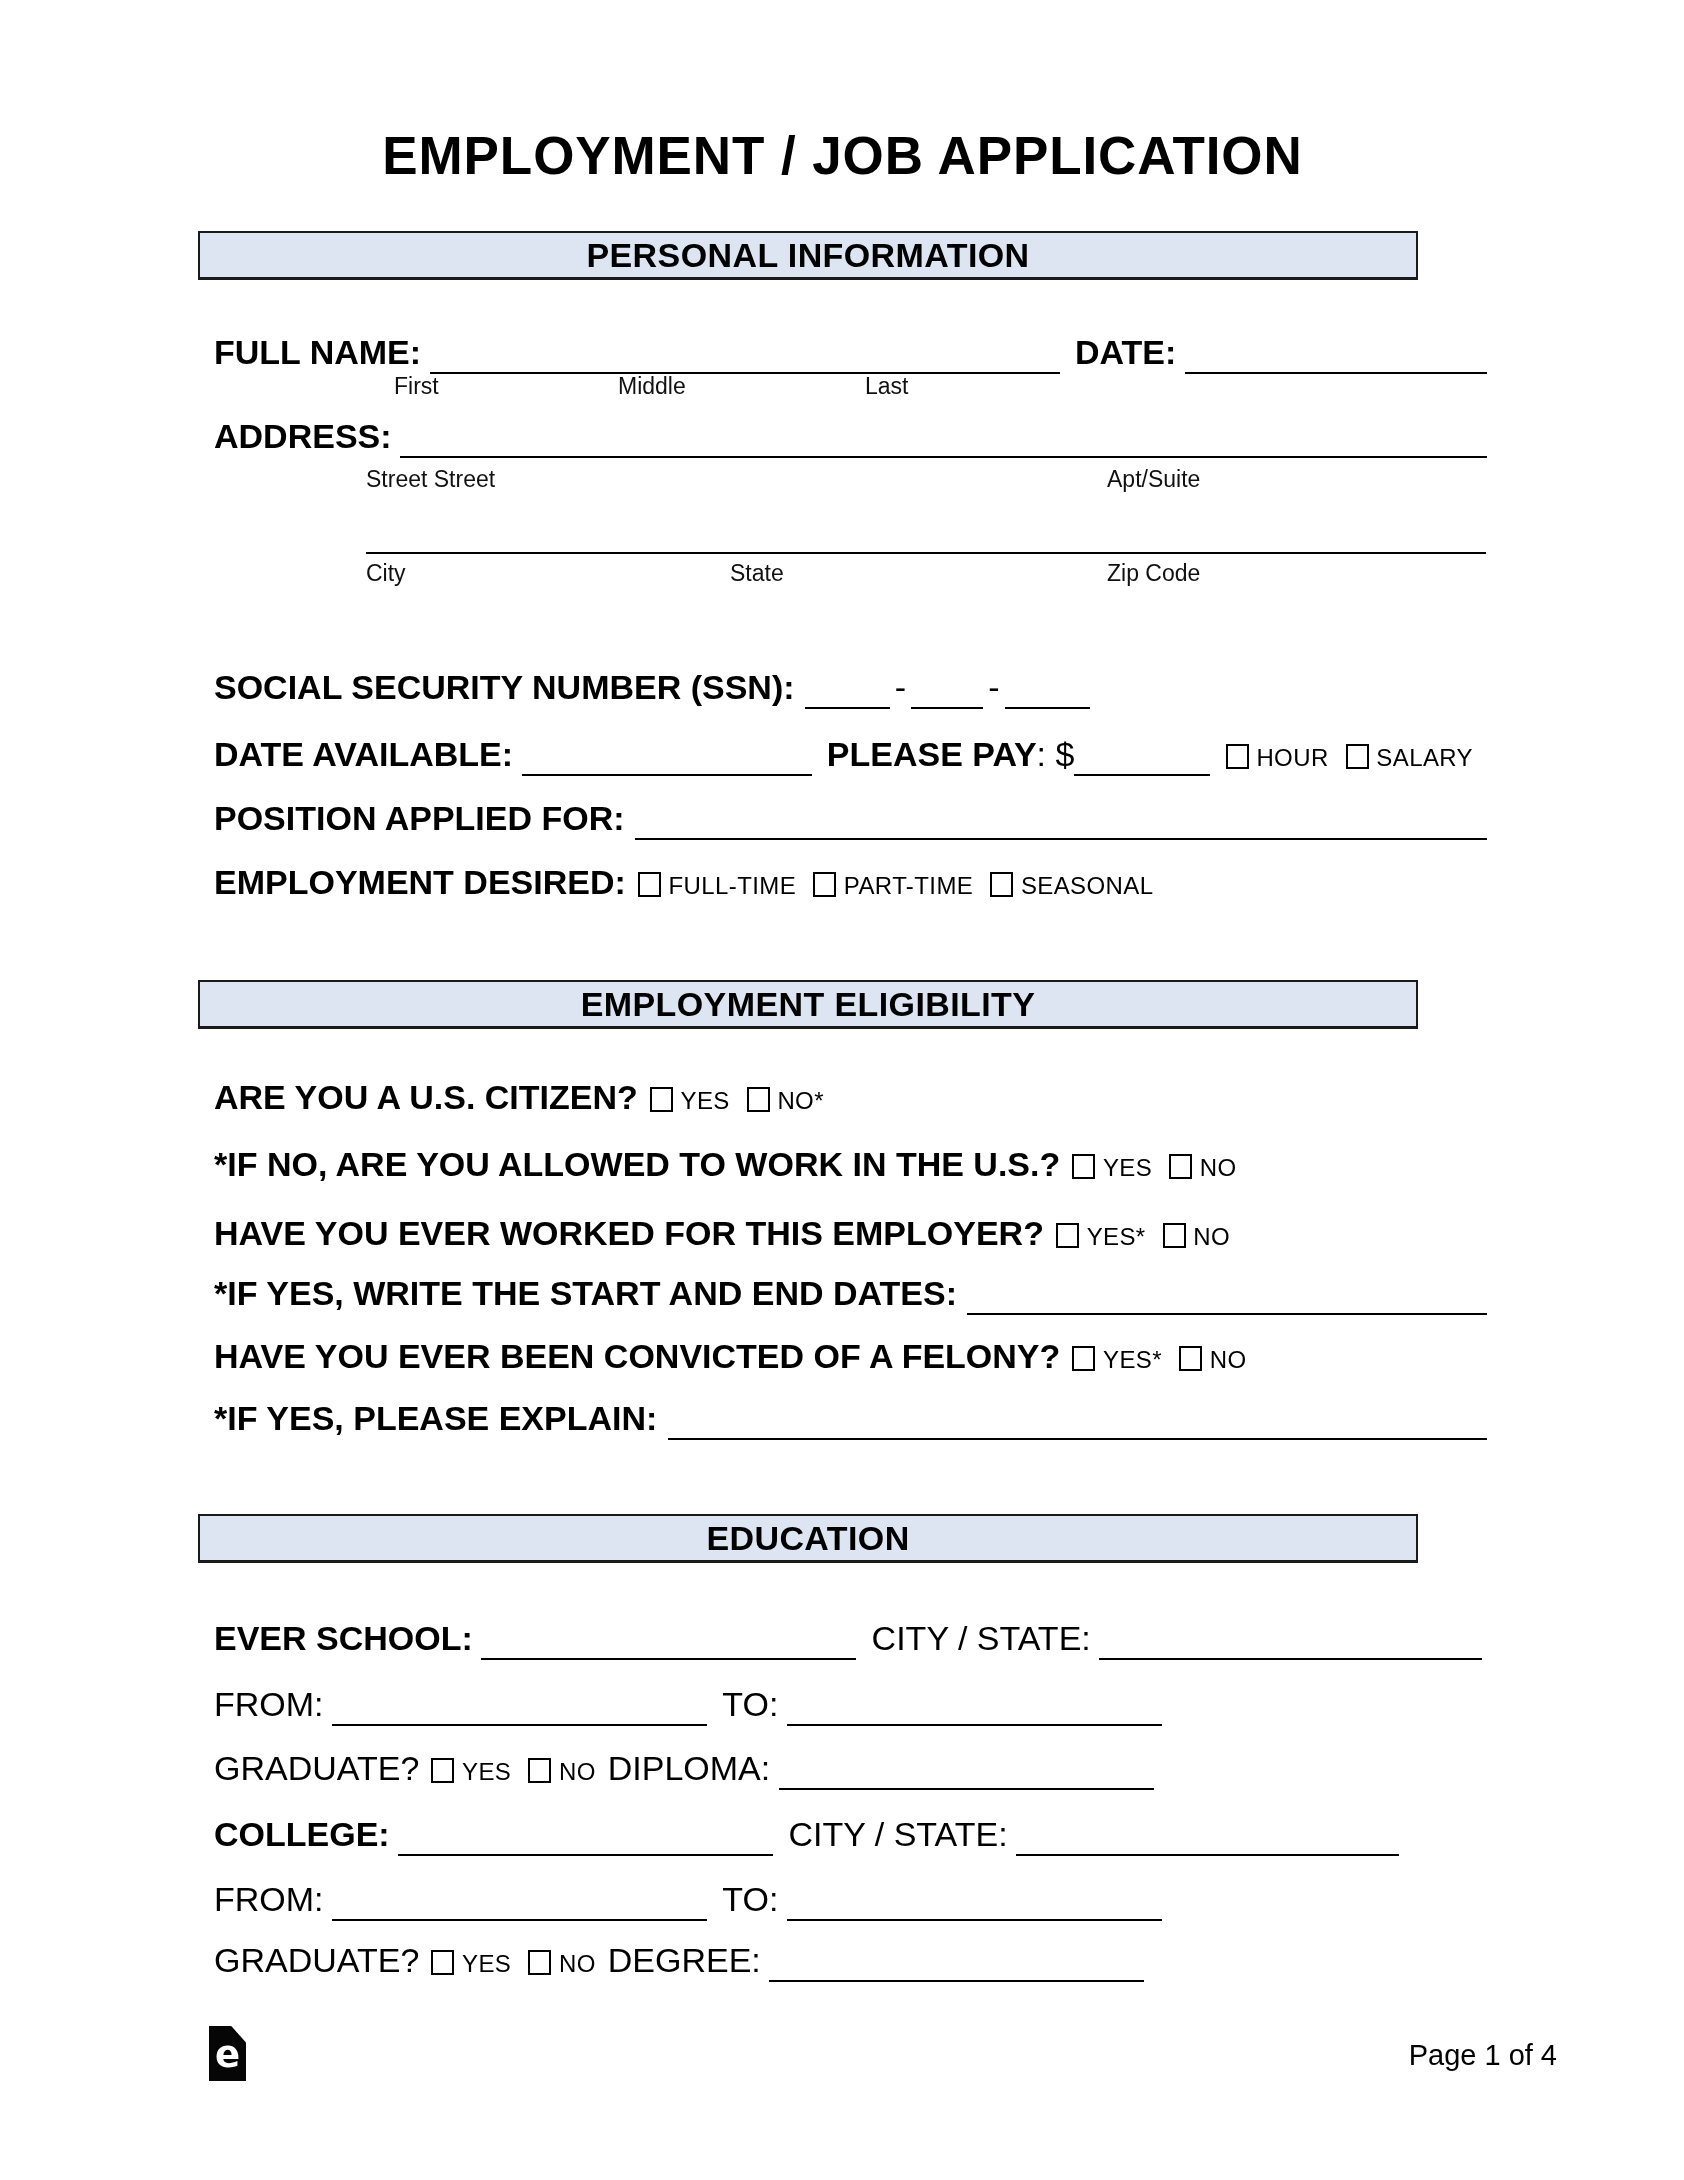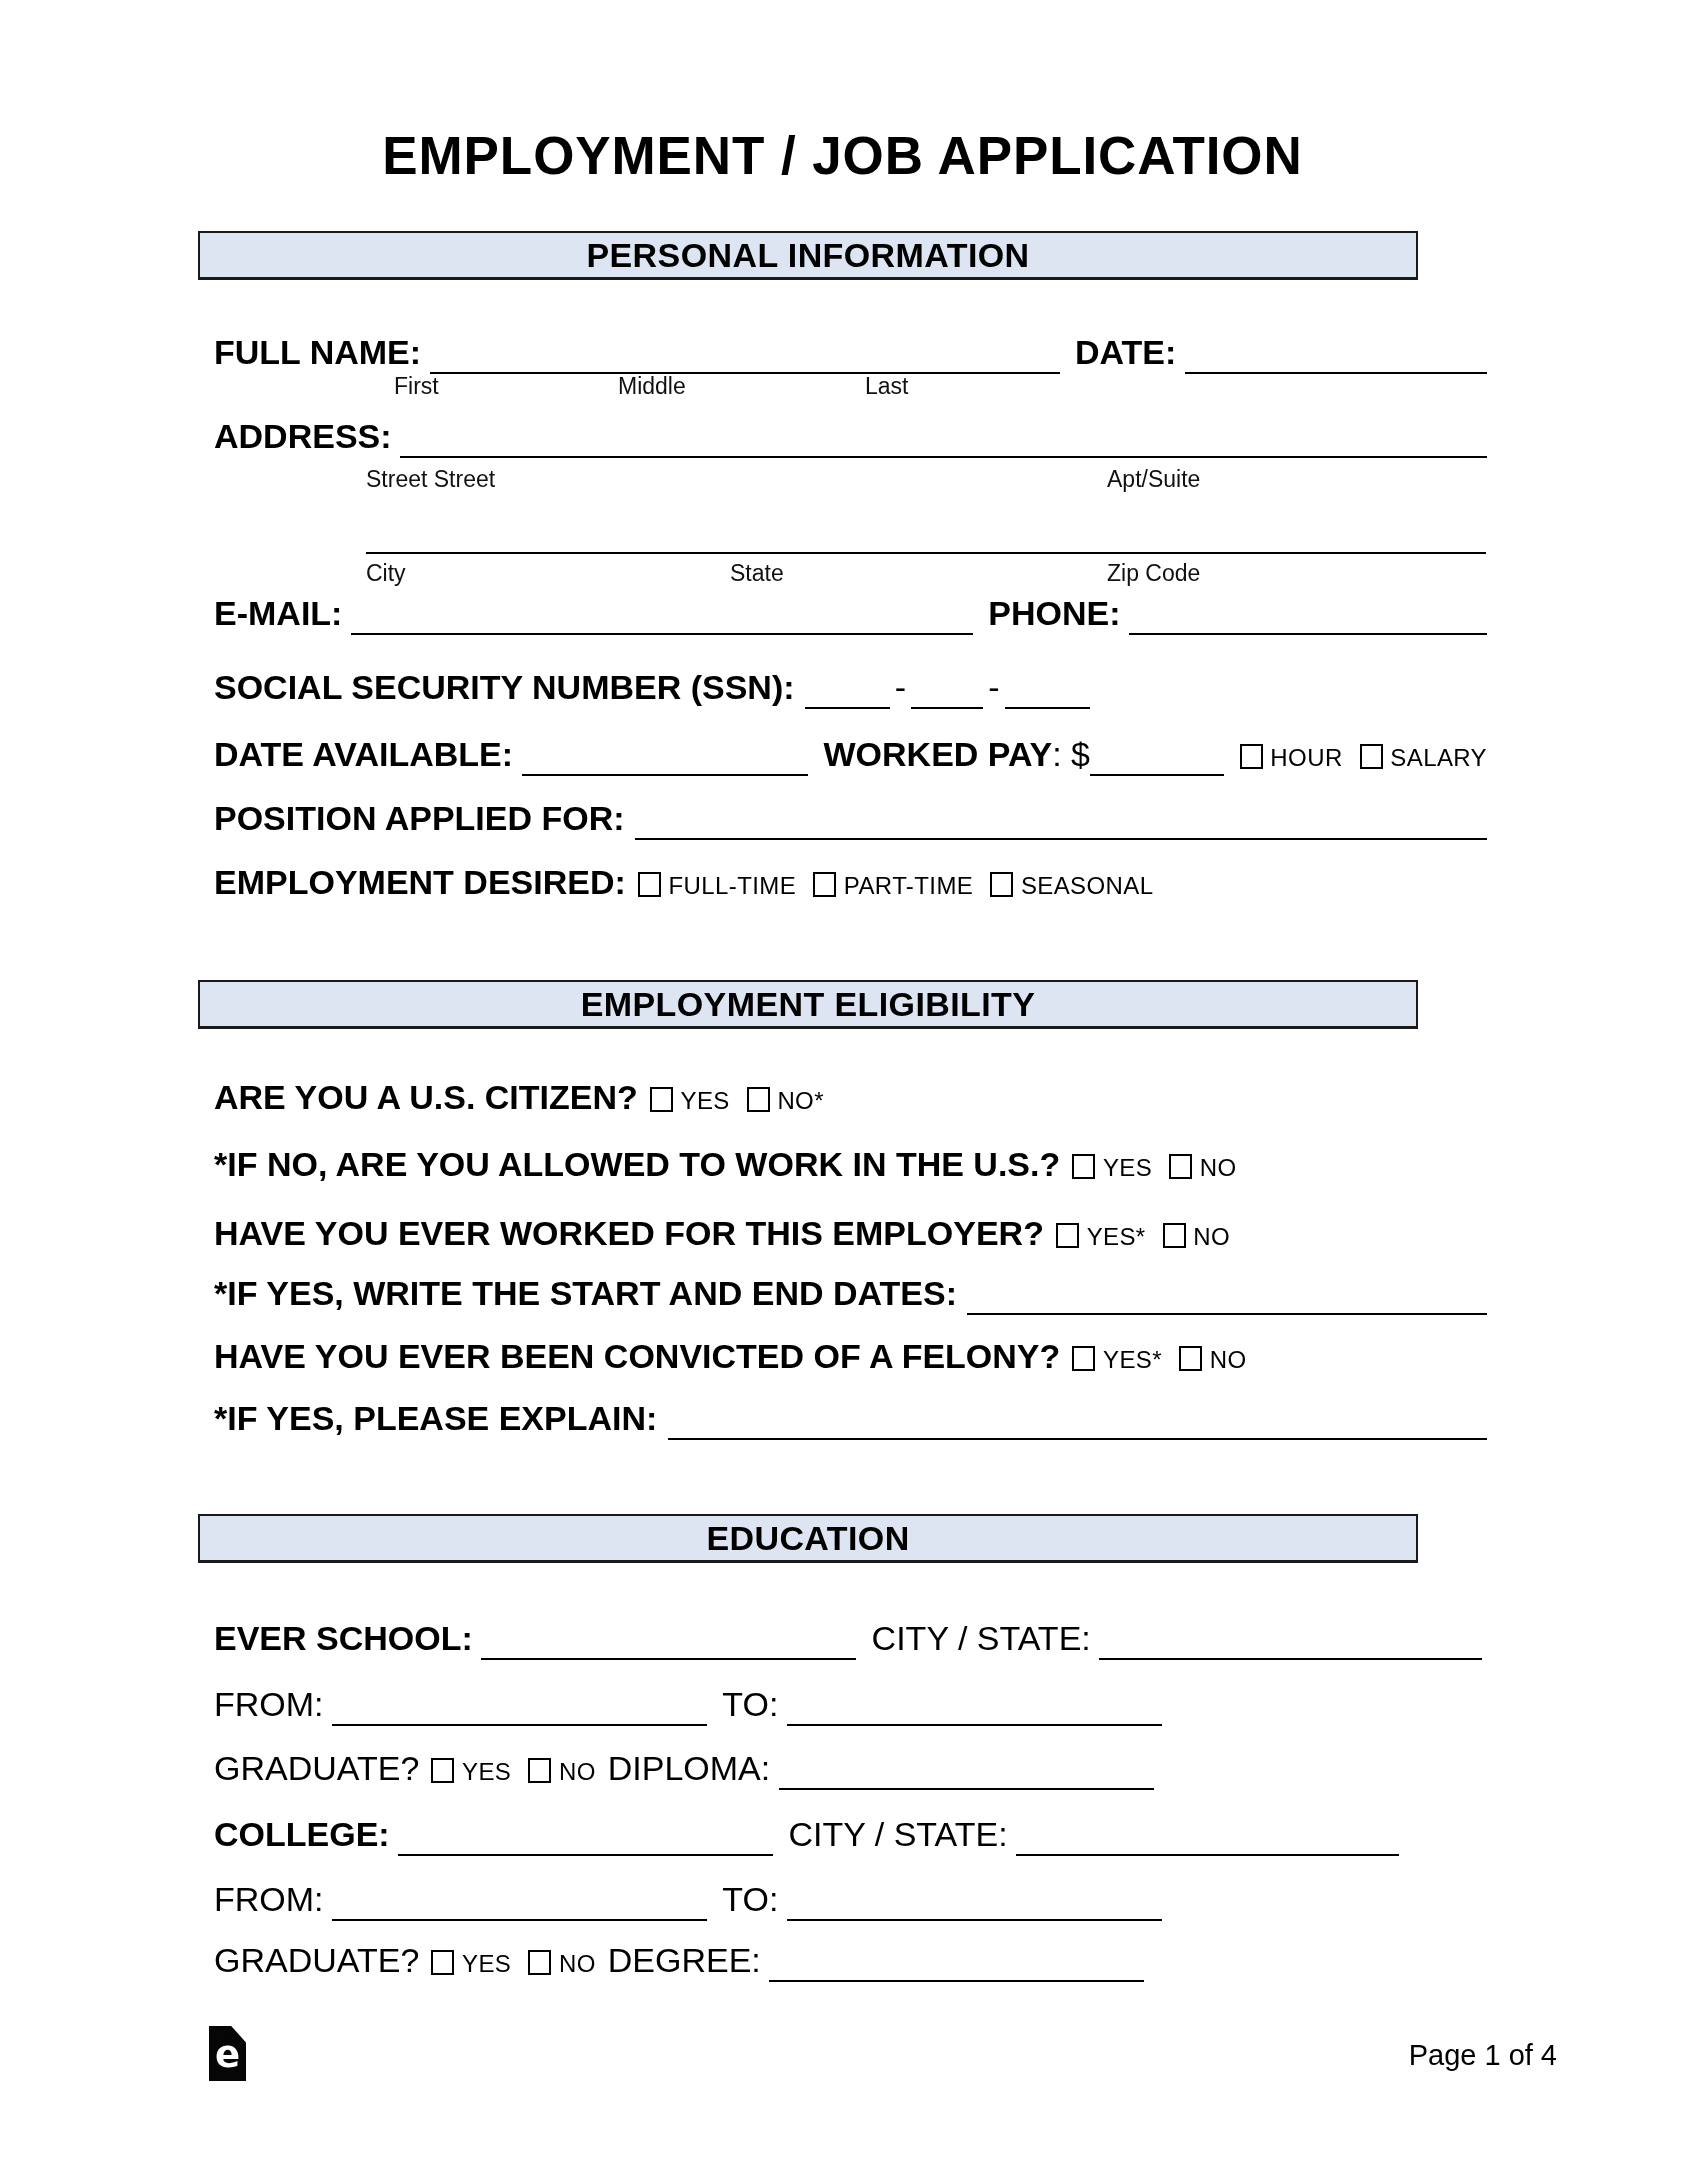--- a/index.html
+++ b/index.html
@@ -90,40 +90,34 @@
     <span style="left:1107px">Apt/Suite</span>
   </div>
 
   <div class="hline" style="top:552px;left:366px;width:1120px"></div>
   <div class="subs" style="top:562px">
     <span style="left:366px">City</span>
     <span style="left:730px">State</span>
     <span style="left:1107px">Zip Code</span>
   </div>
 
-  <div class="row" style="top:596px">
-    <span class="b">E-MAIL:</span>
-    <span class="line" style="width:622px;margin-left:8.5px"></span>
-    <span class="b" style="margin-left:15.3px">PHONE:</span>
-    <span class="line grow" style="margin-left:8.5px"></span>
-  </div>
 
   <div class="row" style="top:670px">
     <span class="b">SOCIAL SECURITY NUMBER (SSN):</span>
     <span class="line" style="width:85px;margin-left:10.2px"></span>
     <span class="dash">-</span>
     <span class="line" style="width:72px"></span>
     <span class="dash">-</span>
     <span class="line" style="width:85px"></span>
   </div>
 
   <div class="row" style="top:737px">
     <span class="b">DATE AVAILABLE:</span>
     <span class="line" style="width:290px;margin-left:8.5px"></span>
-    <span class="b" style="margin-left:15.3px">WORKED PAY</span>
+    <span class="b" style="margin-left:15.3px">PLEASE PAY</span>
     <span>: $</span>
     <span class="line" style="width:136px"></span>
     <span class="cb" style="margin-left:15.3px"></span>
     <span class="opt">HOUR</span>
     <span class="cb" style="margin-left:17px"></span>
     <span class="opt">SALARY</span>
   </div>
 
   <div class="row" style="top:801px">
     <span class="b">POSITION APPLIED FOR:</span>

